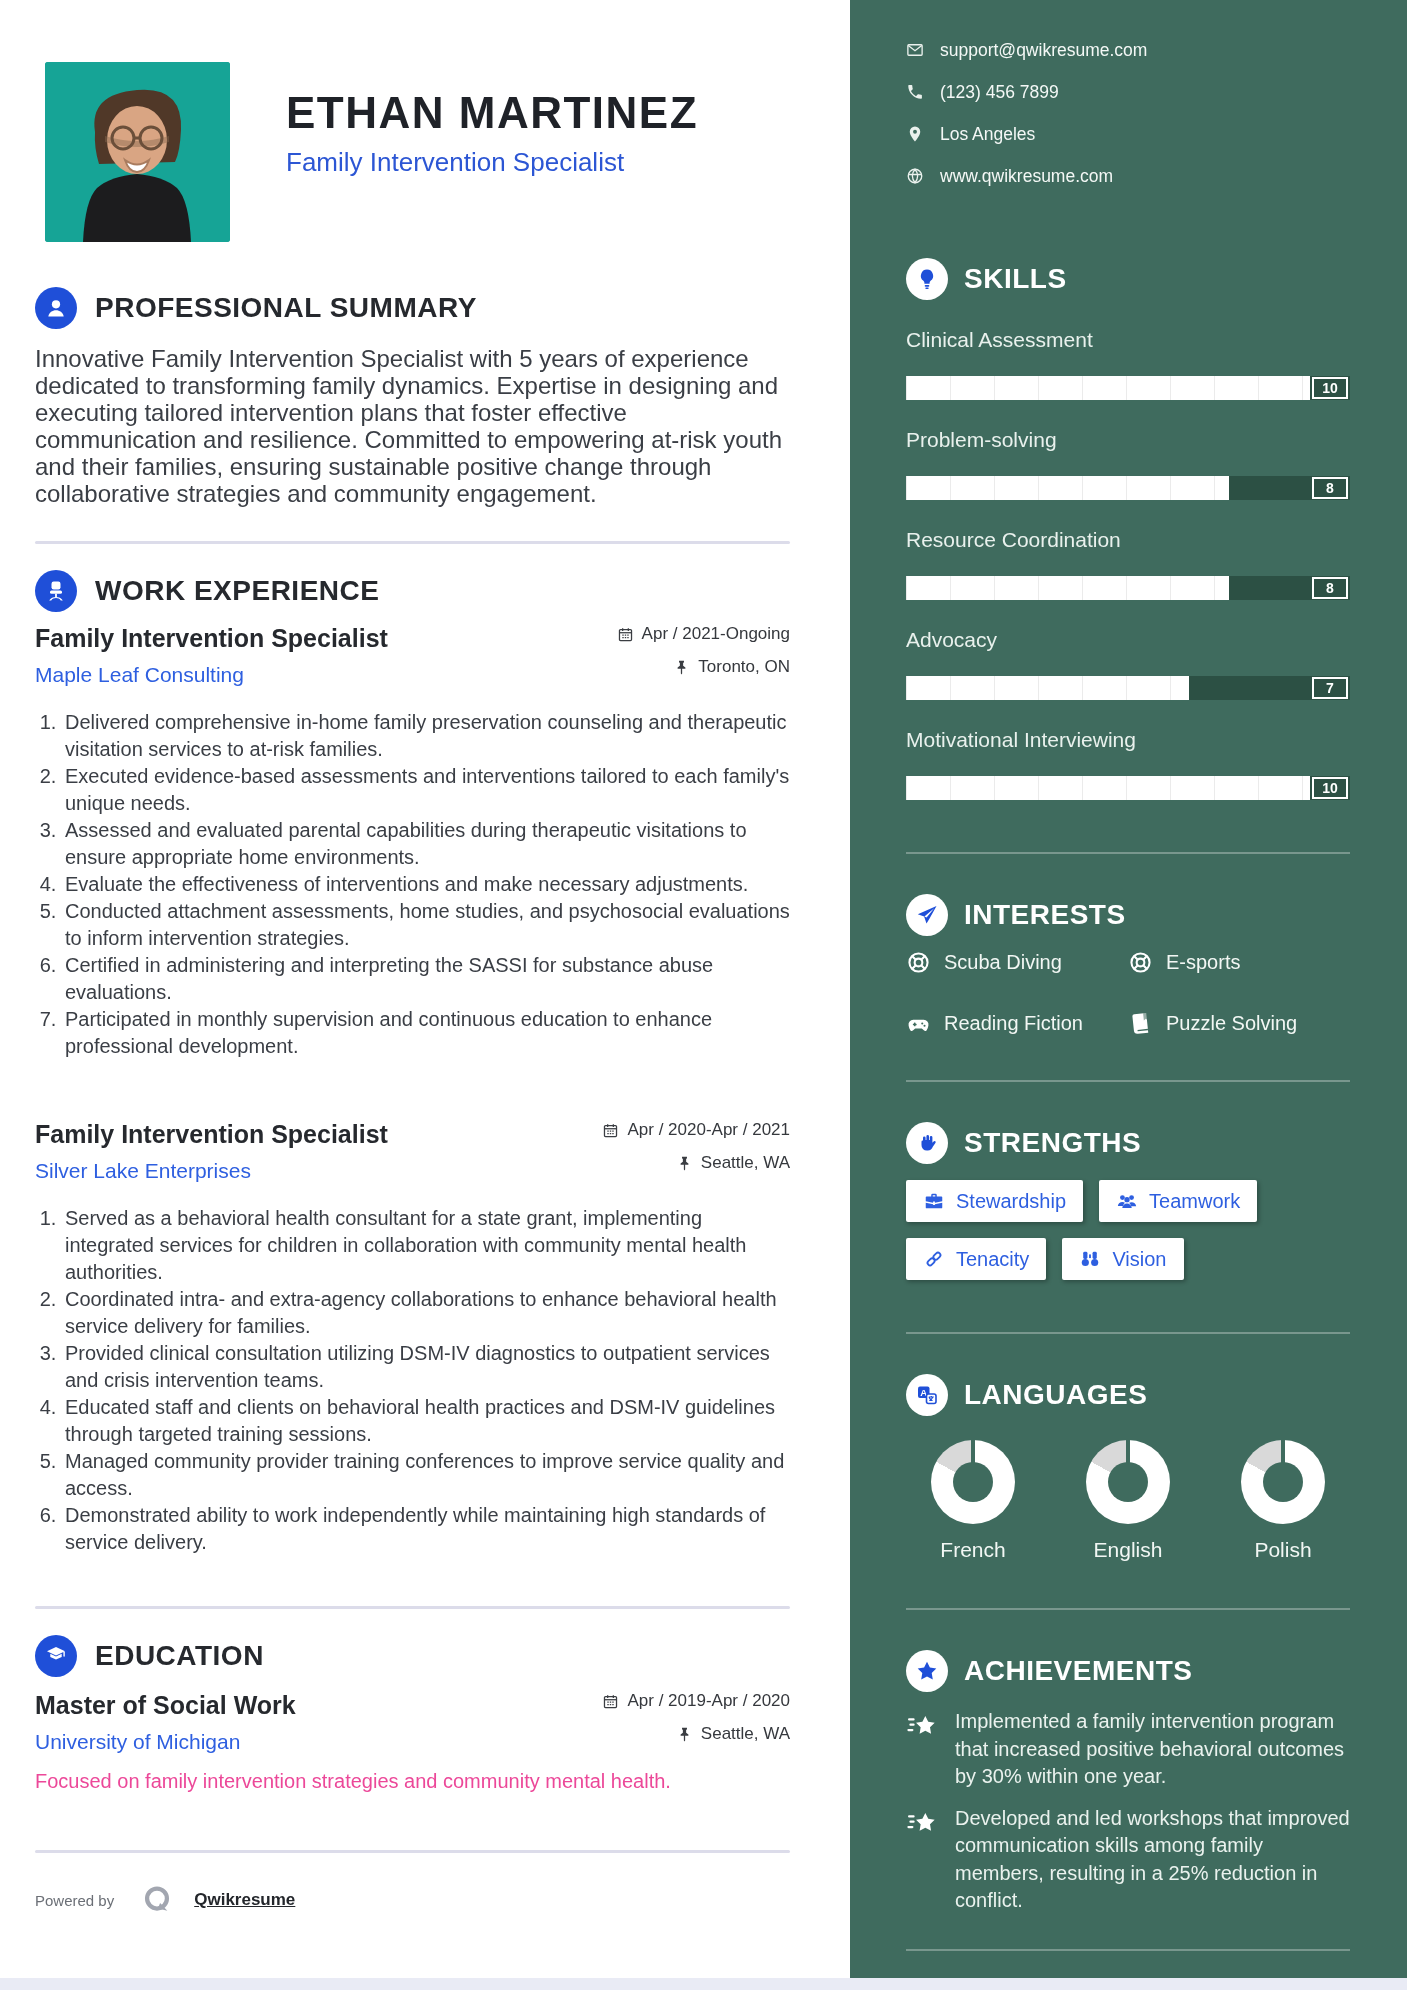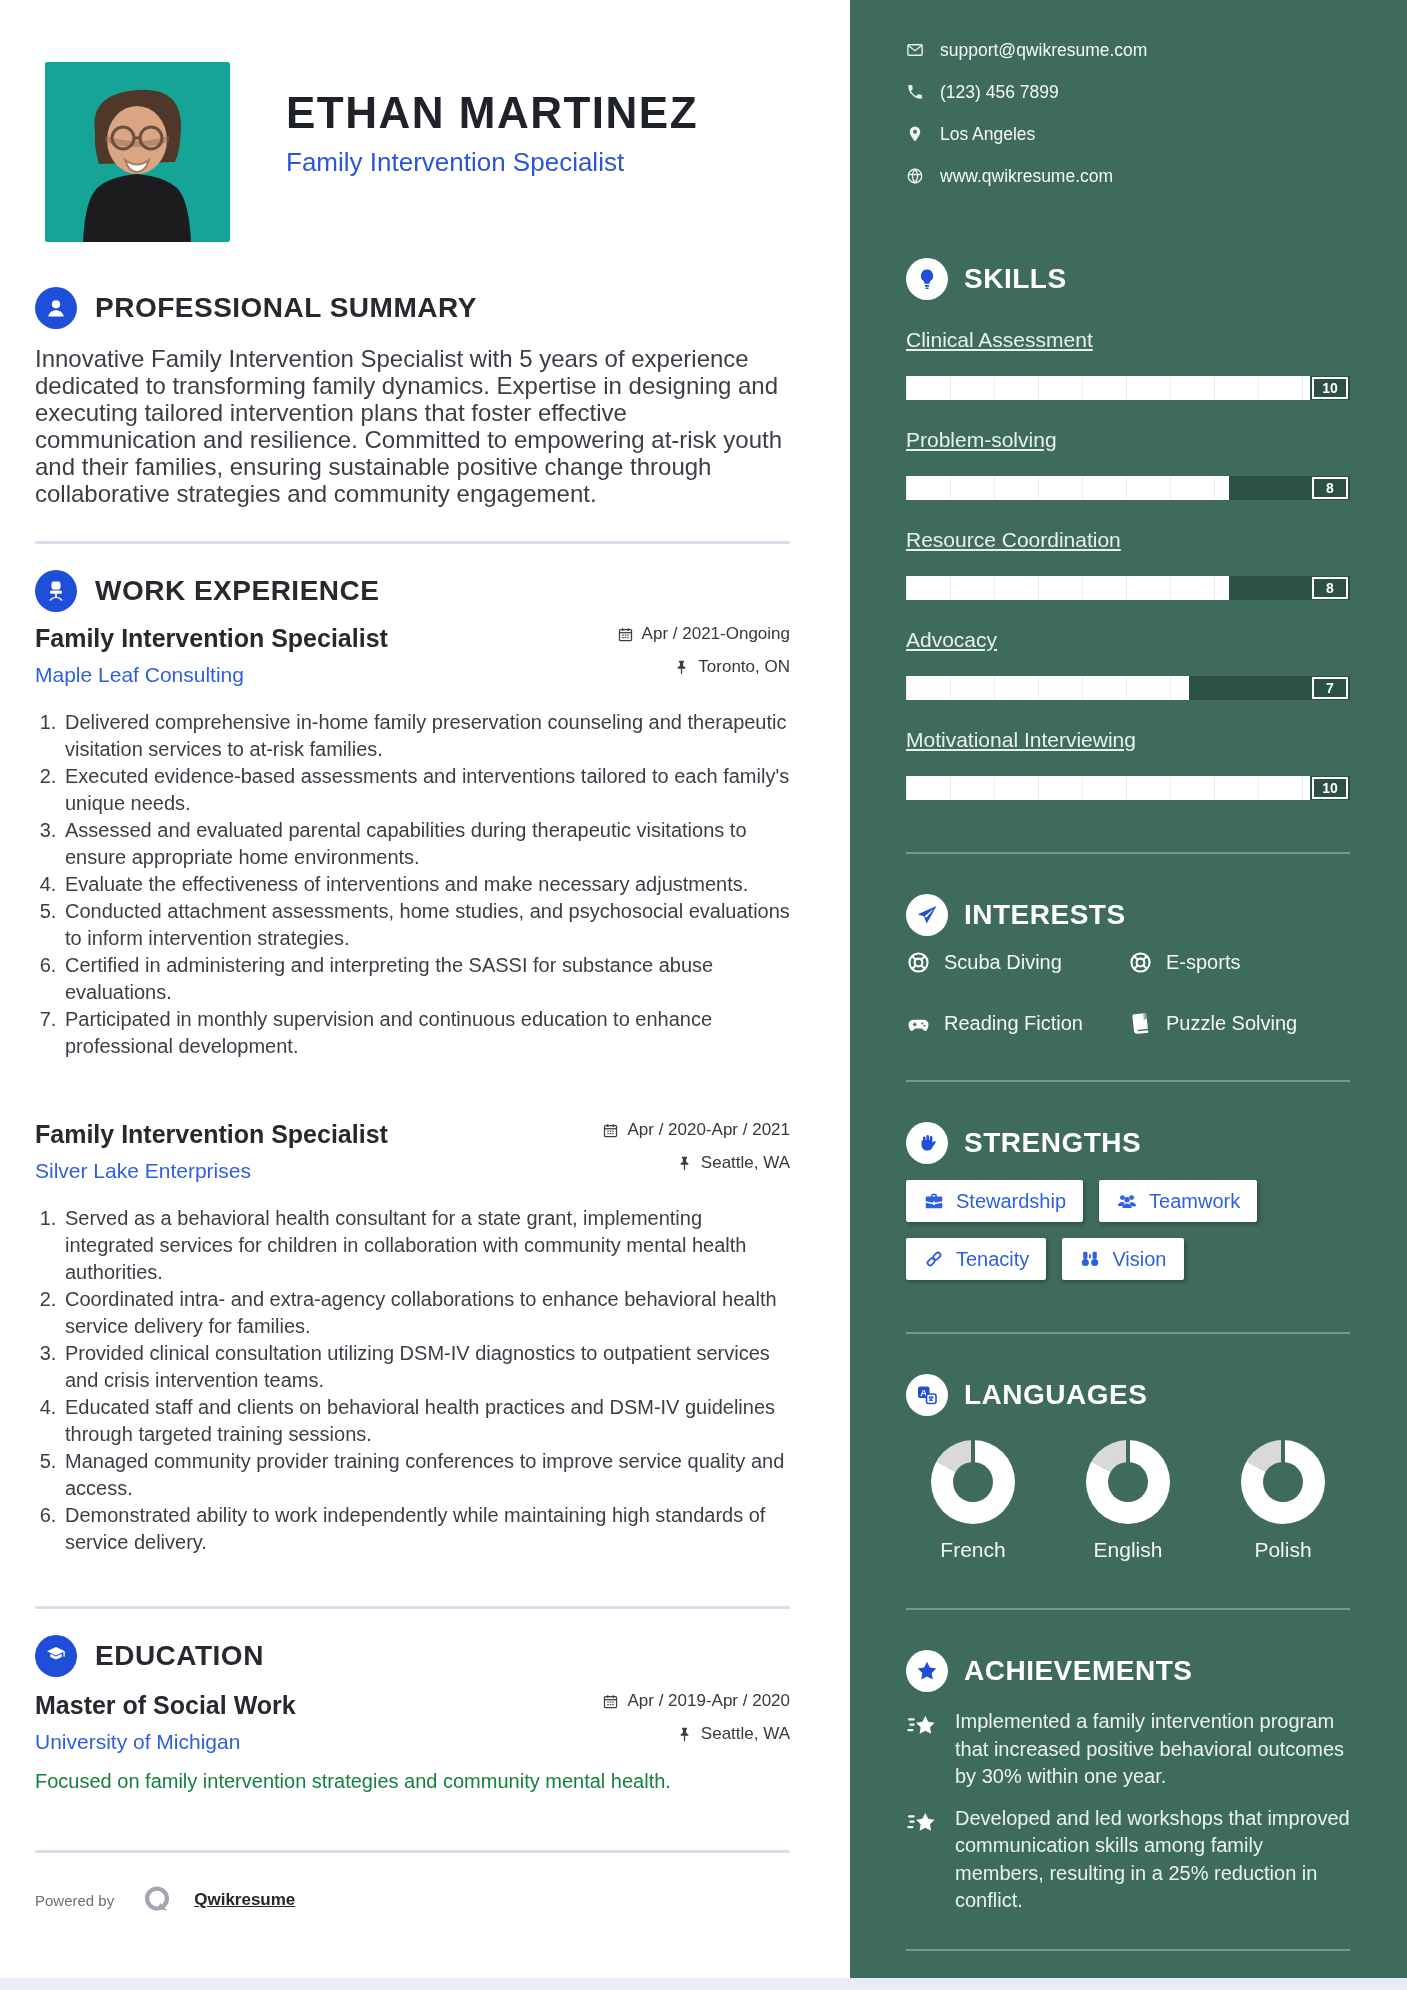--- a/index.html
+++ b/index.html
@@ -33,37 +33,37 @@
   .job-head{display:flex;justify-content:space-between;align-items:flex-start;}
   .jh-left .jt{font-size:25px;font-weight:700;color:#26292E;}
   .jh-left .jc{font-size:21px;color:#2E5FE0;margin-top:10px;}
   .jh-right{text-align:right;font-size:17px;color:#35383D;}
   .meta-row{display:flex;align-items:center;justify-content:flex-end;gap:8px;}
   .meta-row + .meta-row{margin-top:13px;}
   .meta-row svg{width:17px;height:17px;color:#3A3D42;flex:none;}
   ol.bullets{margin:22px 0 0 0;padding-left:27px;font-size:20px;line-height:27px;color:#3A3E45;}
   ol.bullets li{padding-left:3px;}
   .edu-sec{margin-top:26px;}
-  .edu-desc{margin-top:14px;font-size:20px;line-height:27px;color:#15803d;}
+  .edu-desc{margin-top:14px;font-size:20px;line-height:27px;color:#ec4899;}
   .footer-row{margin-top:30px;display:flex;align-items:center;gap:20px;}
   .powered{font-size:15px;color:#6B6F76;}
   .q-logo{width:34px;height:34px;margin-left:6px;}
   .brand{font-size:17px;font-weight:700;color:#23262B;text-decoration:underline;}
 
   
   .contact-row{display:flex;align-items:center;gap:16px;height:20px;margin-bottom:22px;font-size:17.5px;color:#F4F8F6;}
   .contact-row svg{width:18px;height:18px;color:#EAF1ED;flex:none;}
   .s-sec-head{display:flex;align-items:center;gap:16px;}
   .s-ico{width:42px;height:42px;border-radius:50%;background:#fff;color:#1F4FD8;display:flex;align-items:center;justify-content:center;flex:none;}
   .s-ico svg{width:24px;height:24px;}
   .s-title{font-size:28px;font-weight:800;color:#fff;letter-spacing:.5px;}
   .skills-sec{margin-top:72px;}
   .skill{margin-top:28px;}
   .skill:first-of-type{margin-top:14px;}
-  .skill-label{font-size:21px;color:#E9F1ED;text-decoration:underline;}
+  .skill-label{font-size:21px;color:#E9F1ED;}
   .bar{position:relative;margin-top:24px;height:24px;background:#2C5044;}
   .bar .fill{position:absolute;left:0;top:0;bottom:0;background:#fff;
     background-image:linear-gradient(to right, rgba(0,0,0,0.08) 1.5px, transparent 1.5px);
     background-size:44px 100%;}
   .bar .num{position:absolute;right:2px;top:50%;transform:translateY(-50%);width:36px;height:22px;
     background:#2C5044;border:2.5px solid #fff;box-sizing:border-box;color:#fff;font-size:14px;font-weight:700;
     display:flex;align-items:center;justify-content:center;}
   .s-divider{height:2px;background:rgba(255,255,255,.3);margin-top:52px;}
   .interests-sec{margin-top:40px;}
   .int-grid{margin-top:14px;display:grid;grid-template-columns:1fr 1fr;row-gap:36px;}

